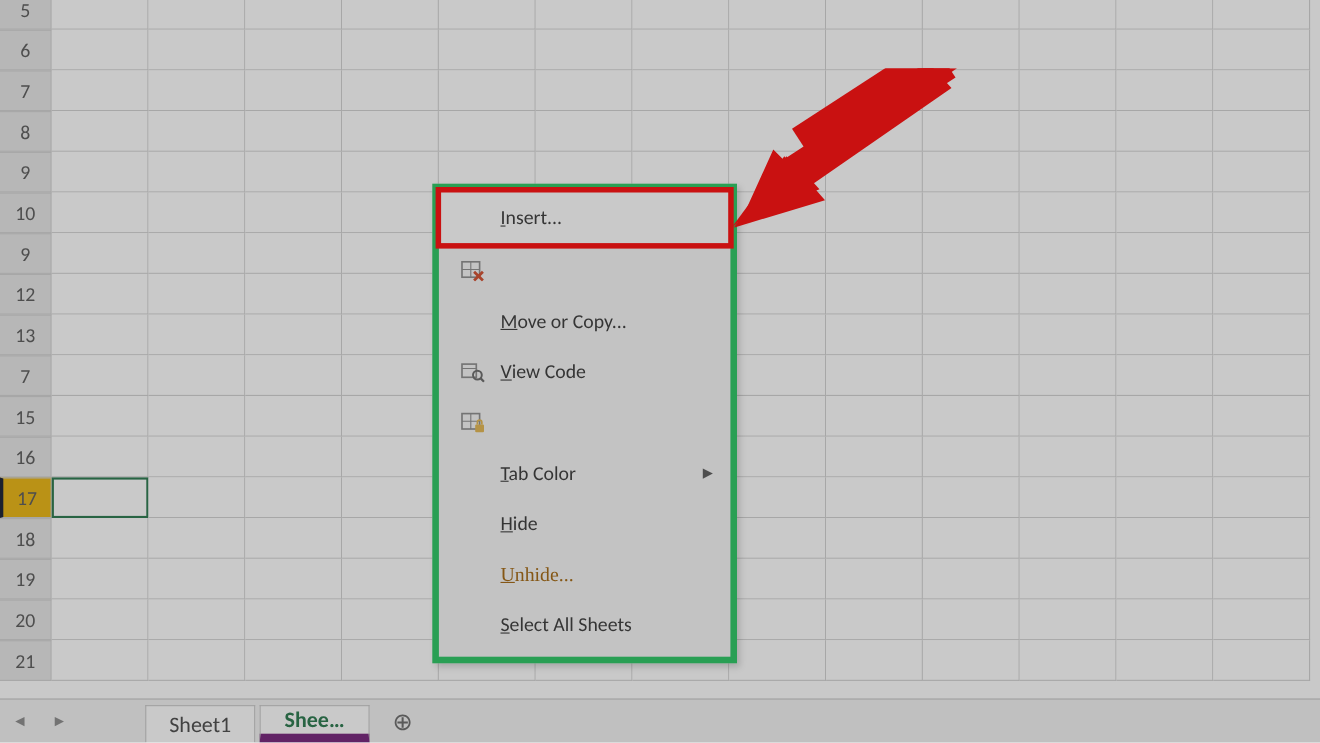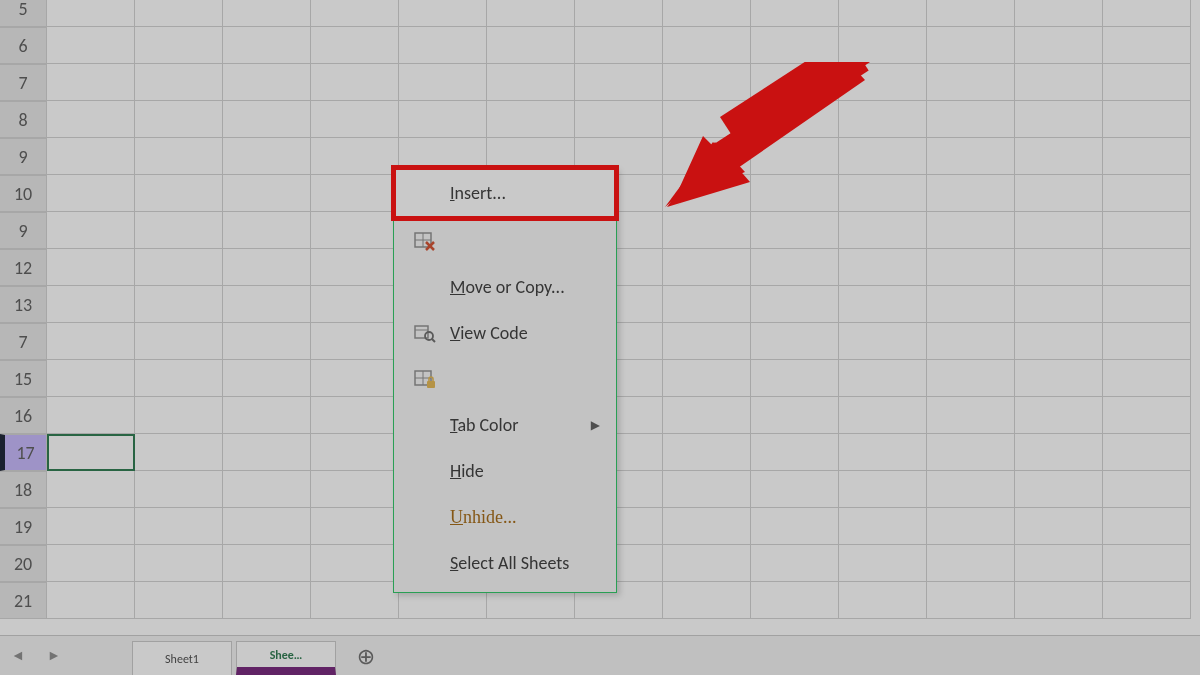--- a/index.html
+++ b/index.html
@@ -12,21 +12,21 @@
     display: grid;
     grid-template-columns: 47px repeat(13, 88px);
     grid-auto-rows: 37px;
   }
   .rowhdr {
     border: 1px solid #d0d0d0; border-left: none;
     background: #e6e6e6;
     display: flex; align-items: center; justify-content: center;
     font-size: 18px; color: #555;
   }
-  .rowhdr.selected { background: #c4b5fd; border-left: 5px solid #0f172a; }
+  .rowhdr.selected { background: #eab308; border-left: 3px solid #0f172a; }
   .cell {
     border-right: 1px solid #d0d0d0;
     border-bottom: 1px solid #d0d0d0;
     background: #fff;
   }
   .cell.selected { border: 2px solid #217346; }
 
   
   .tabbar {
     position: absolute; left: 0; right: 0; bottom: 0; height: 40px;
@@ -35,34 +35,34 @@
   }
   .navbtn {
     width: 36px; display: flex; align-items: center; justify-content: center;
     font-size: 14px; color: #888; cursor: default;
   }
   .tabs { display: flex; align-items: flex-end; margin-left: 60px; }
   .tab {
     border: 1px solid #c8c8c8; border-bottom: none;
     background: #fff; min-width: 100px; height: 34px;
     display: flex; align-items: center; justify-content: center;
-    font-size: 12px; color: #444; padding: 0 16px;
+    font-size: 20px; color: #444; padding: 0 16px;
     margin-right: 4px;
   }
   .tab.active { border-bottom: 8px solid #701a75; color: #217346; font-weight: 600; background:#fff; }
   .newtab {
     width: 32px; height: 32px; border-radius: 50%;
     display: flex; align-items: center; justify-content: center;
     font-size: 22px; color: #666; margin-left: 10px; margin-top: 4px;
   }
 
   
   .ctxmenu {
-    position: absolute; left: 393px; top: 167px; width: 224px;
-    background: #f7f7f7; border: 1px solid #22c55e;
+    position: absolute; left: 393px; top: 167px; width: 277px;
+    background: #f7f7f7; border: 6px solid #22c55e;
     box-shadow: 3px 3px 6px rgba(0,0,0,.18);
     font-size: 18px; color: #333;
     padding-bottom: 6px;
   }
   .ctxitem {
     height: 46px; display: flex; align-items: center;
     padding-left: 14px; cursor: default; position: relative;
   }
   .ctxitem.disabled { color: #a16207; font-family: Liberation Serif, serif; }
   .ctxitem.highlight {

